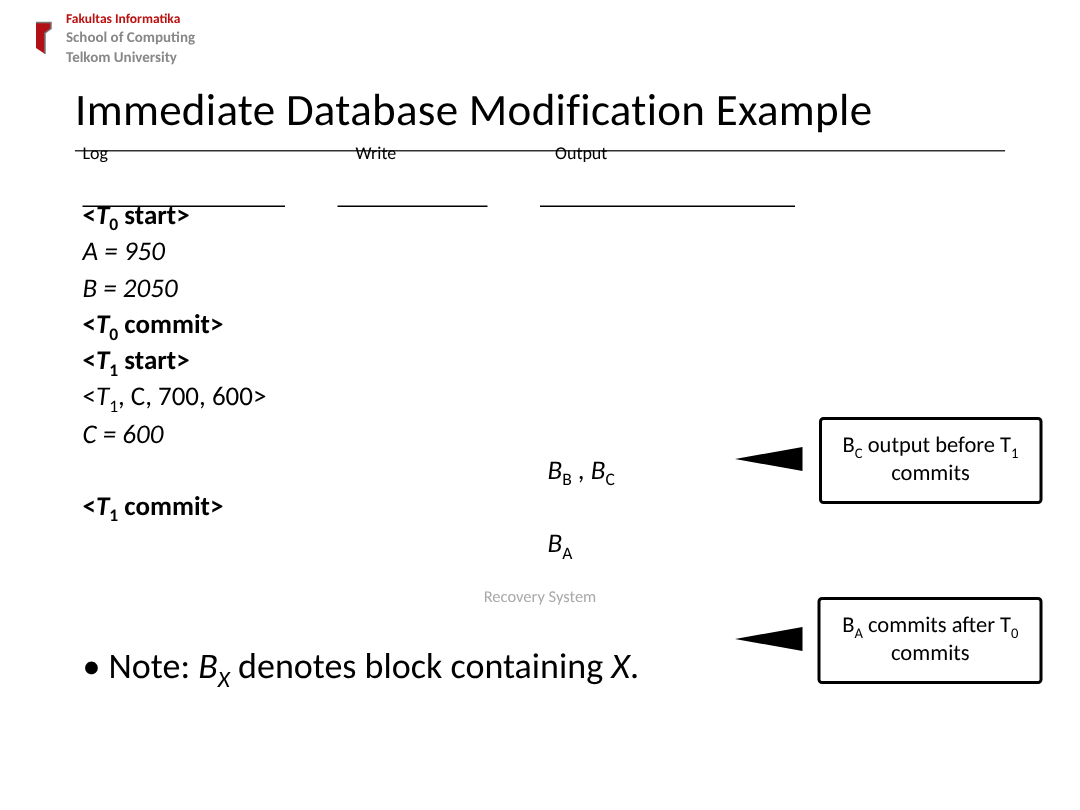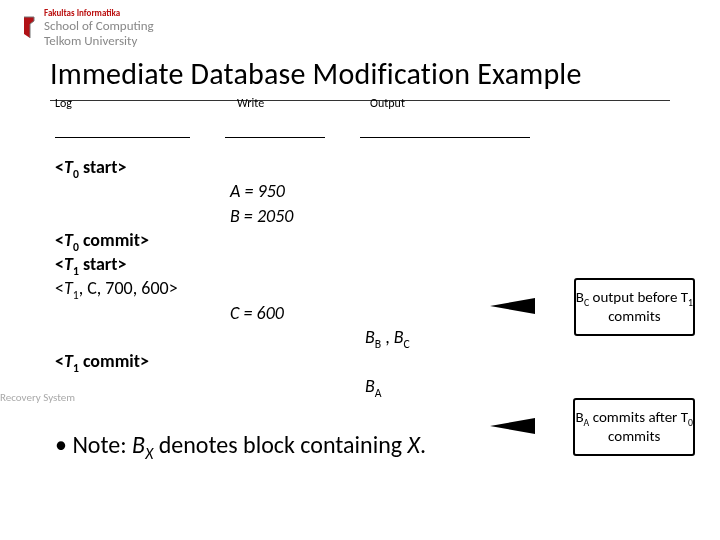--- a/index.html
+++ b/index.html
@@ -1,44 +1,44 @@
 <!DOCTYPE html>
 <html><head>
 <meta charset="utf-8">
 <style>
   html,body{margin:0;padding:0;width:720px;height:540px;background:#fff;font-family:Calibri,Arial,sans-serif;color:#000}
   .slide{position:relative;width:720px;height:424px}
   .logo{position:absolute;left:20px;top:8px;display:flex;align-items:center;gap:6px}
   .logo-mark{display:flex;align-items:center}
   .logo-text{font-size:9px;line-height:1.1;font-weight:700;color:#b11}
-  .logo-sub{font-size:13px;color:#888;font-weight:400}
+  .logo-sub{font-size:10px;color:#888;font-weight:700}
   .title{position:absolute;left:50px;top:55px;font-size:30px;font-weight:400;letter-spacing:.2px}
   .hr{position:absolute;left:50px;top:100px;width:620px;height:1px;background:#333}
   .hdr{position:absolute;top:96px;font-weight:400;font-size:12px}
   .log{left:55px}
   .write{left:237px}
   .output{left:370px}
   .ul{position:absolute;height:1px;background:#000;top:137px}
   .ul1{left:55px;width:135px}
   .ul2{left:225px;width:100px}
   .ul3{left:360px;width:170px}
-  .body{position:absolute;left:55px;top:155px;font-size:18px;line-height:1.35}
+  .body{position:absolute;left:55px;top:131px;font-size:18px;line-height:1.35}
   .body div{white-space:pre}
   .ital{font-style:italic}
   sub{font-size:.65em;vertical-align:sub;line-height:0}
-  .col-w{margin-left:175px}
+  .col-w{}
   .col-o{margin-left:310px}
   .note{position:absolute;left:55px;top:430px;font-size:24px}
-  .callout{position:absolute;right:25px;background:#fff;border:2px solid #000;border-radius:3px;padding:8px 0;font-size:15px;text-align:center;line-height:1.25}
+  .callout{position:absolute;right:25px;background:#fff;border:2px solid #000;border-radius:3px;padding:8px 14px;font-size:15px;text-align:center;line-height:1.25}
   .c1{top:278px}
   .c2{top:398px}
   .arrow{position:absolute;width:0;height:0;border-top:8px solid transparent;border-bottom:8px solid transparent;border-right:45px solid #000}
   .a1{right:185px;top:298px}
   .a2{right:185px;top:418px}
-  .footer{position:absolute;left:0;right:0;bottom:20px;font-size:11px;color:#a9a9a9}
+  .footer{position:absolute;left:0;right:0;bottom:20px;text-align:center;font-size:11px;color:#a9a9a9}
 </style>
 </head>
 <body>
 
 <div class="slide">
   <div class="logo">
     <span class="logo-mark">
       <svg width="18" height="26" viewBox="0 0 18 26">
           <path d="M4 2h10v4l-4 3v14l-6-4V2z" fill="#b11116"></path>
           <path d="M4 2h10v4l-4 3v14" fill="none" stroke="#777" stroke-width="1"></path>

